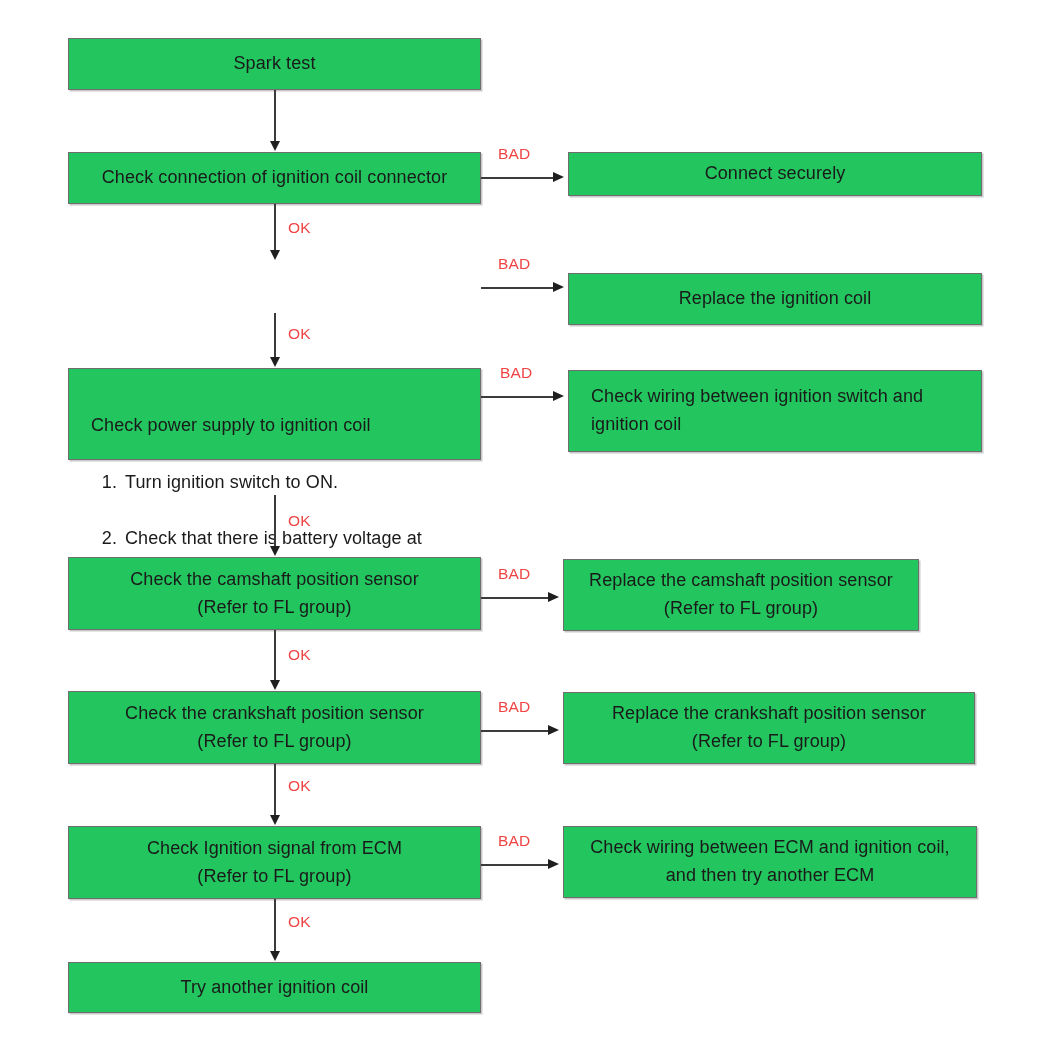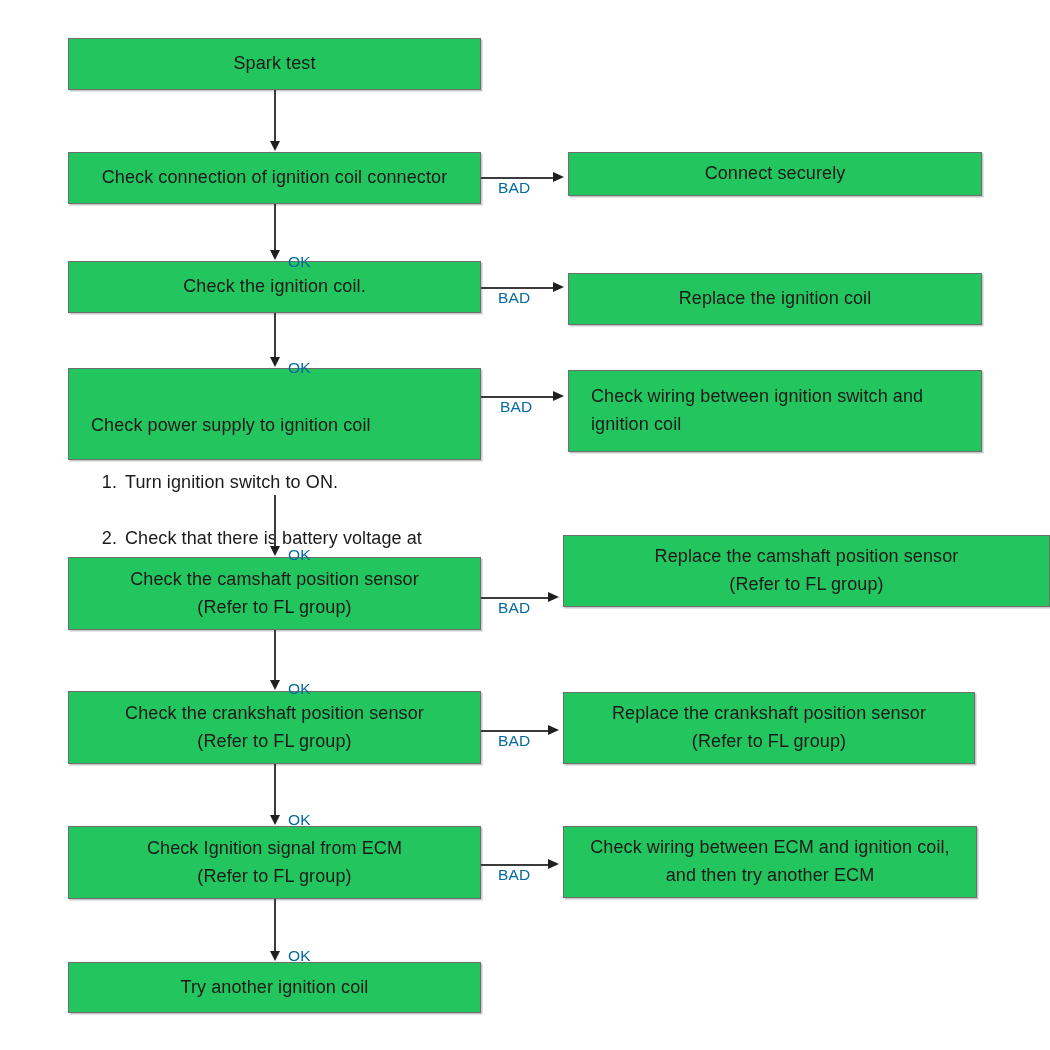--- a/index.html
+++ b/index.html
@@ -98,42 +98,38 @@
     position: absolute;
     width: 0;
     height: 0;
     border-top: 5.5px solid transparent;
     border-bottom: 5.5px solid transparent;
     border-left: 11px solid #1f1f1f;
   }
   .edge-label {
     position: absolute;
     font-size: 15.5px;
-    color: #0369a1;
+    color: #ef4444;
     letter-spacing: 0.2px;
     white-space: nowrap;
-    margin-top: 34px;
   }
 </style>
 </head>
 <body>
 
 <div id="canvas">
 
   <div class="node" style="left:68px; top:38px; width:413px; height:52px;">
     <span class="node-text">Spark test</span>
   </div>
 
   <div class="node" style="left:68px; top:152px; width:413px; height:52px;">
     <span class="node-text">Check connection of ignition coil connector</span>
   </div>
 
-  <div class="node" style="left:68px; top:261px; width:413px; height:52px;">
-    <span class="node-text">Check the ignition coil.</span>
-  </div>
 
   <div class="node steps" style="left:68px; top:368px; width:413px; height:92px;">
     <span class="node-text">
       <span>Check power supply to ignition coil</span>
       <ul class="step-list">
         <li>
           <span class="step-num">1.</span>
           <span class="step-body">Turn ignition switch to ON.</span>
         </li>
         <li>
@@ -170,21 +166,21 @@
 
   <div class="node" style="left:568px; top:273px; width:414px; height:52px;">
     <span class="node-text">Replace the ignition coil</span>
   </div>
 
   <div class="node align-left" style="left:568px; top:370px; width:414px; height:82px;">
     <span class="node-text">Check wiring between ignition switch and
 ignition coil</span>
   </div>
 
-  <div class="node" style="left:563px; top:535px; width:487px; height:72px;">
+  <div class="node" style="left:563px; top:559px; width:356px; height:72px;">
     <span class="node-text">Replace the camshaft position sensor
 (Refer to FL group)</span>
   </div>
 
   <div class="node" style="left:563px; top:692px; width:412px; height:72px;">
     <span class="node-text">Replace the crankshaft position sensor
 (Refer to FL group)</span>
   </div>
 
   <div class="node" style="left:563px; top:826px; width:414px; height:72px;">

